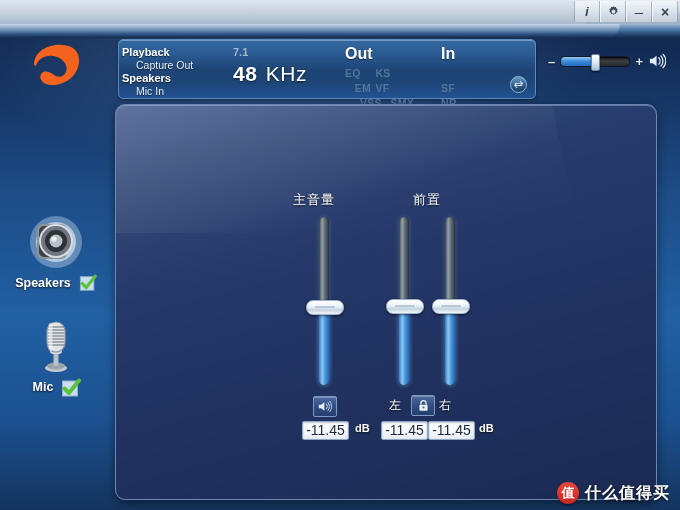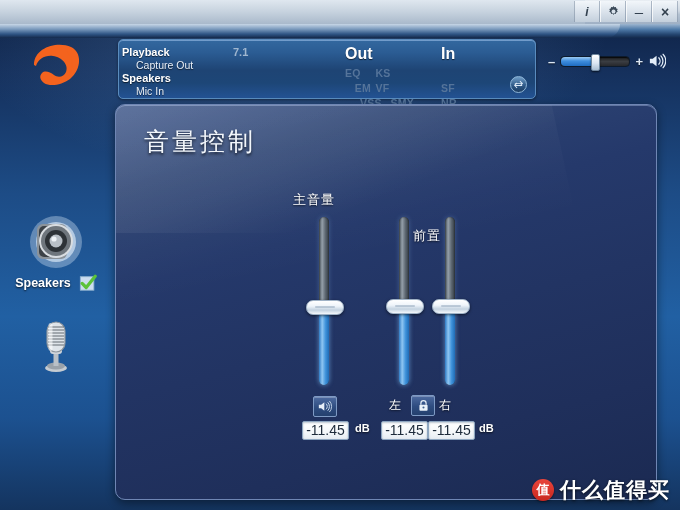--- a/index.html
+++ b/index.html
@@ -188,21 +188,21 @@
     position:absolute;right:10px;bottom:6px;display:flex;align-items:center;gap:6px;
   }
   .wm-logo{
     width:22px;height:22px;border-radius:50%;
     background:linear-gradient(180deg,#e8453c 0%,#c9261d 100%);
     color:#fff;font-size:13px;font-weight:bold;display:flex;align-items:center;justify-content:center;
     font-family:"DejaVu Sans","Liberation Sans",sans-serif;
     box-shadow:0 1px 2px rgba(0,0,0,0.5);
   }
   .wm-text{
-    color:#ffffff;font-size:21px;font-weight:bold;letter-spacing:1px;
+    color:#ffffff;font-size:16px;font-weight:bold;letter-spacing:1px;
     font-family:"DejaVu Sans","Liberation Sans",sans-serif;
     text-shadow:0 1px 3px rgba(0,0,0,0.75);
   }
 </style>
 </head>
 <body>
 
 <div class="app">
 
   <div class="titlebar">
@@ -241,20 +241,24 @@
   <div class="infopanel">
     <div class="ip-col" style="left:3px;top:6px;">
       <div class="ip-label">Playback</div>
       <div class="ip-sub">Capture Out</div>
       <div class="ip-label">Speakers</div>
       <div class="ip-sub">Mic In</div>
     </div>
 
     <div class="ip-col" style="left:114px;top:6px;">
       <div class="ip-rate-small">7.1</div>
+      <div style="margin-top:4px;white-space:nowrap;">
+        <span class="ip-rate-big">48</span>
+        <span class="ip-rate-big" style="font-weight:normal;margin-left:4px;">KHz</span>
+      </div>
     </div>
 
     <div class="ip-col" style="left:226px;top:5px;">
       <div class="ip-head">Out</div>
       <div class="ip-row" style="margin-top:2px;">
         <span class="ip-chip" style="width:26px;">EQ</span>
         <span class="ip-chip">KS</span>
       </div>
       <div class="ip-row">
         <span class="ip-chip" style="width:26px;text-align:right;">EM</span>
@@ -339,27 +343,35 @@
           <line x1="17" y1="12" x2="33" y2="12"></line>
           <line x1="17" y1="15" x2="33" y2="15"></line>
           <line x1="17" y1="18" x2="33" y2="18"></line>
           <line x1="17" y1="21" x2="33" y2="21"></line>
           <line x1="17" y1="24" x2="33" y2="24"></line>
           <line x1="17" y1="27" x2="33" y2="27"></line>
         </g>
         <rect x="17.5" y="5" width="4" height="28" rx="2" fill="rgba(255,255,255,0.55)"></rect>
       </svg>
     </div>
+    <div class="dev-row">
+      <span class="dev-name">Mic</span>
+      <span class="dev-check">
+        <svg width="20" height="20" viewBox="0 0 20 20" aria-hidden="true">
+          <rect x="1.5" y="3" width="15" height="15" fill="rgba(235,245,255,0.85)" stroke="#8fb2d0" stroke-width="1"></rect>
+          <path d="M3.5 10.5l4.5 4.5L18 2.5" stroke="#5cc23a" stroke-width="4" fill="none" stroke-linecap="round" stroke-linejoin="round"></path>
+        </svg>
+      </span>
+    </div>
   </div>
 
   <div class="mainpanel">
     <div class="mp-gloss"></div>
     <div class="mp-gloss2"></div>
 
-    <div class="mp-title">音量控制</div>
 
     <div class="slider-group grp-master">
       <div class="grp-title" style="left:-18px;">主音量</div>
 
       <div class="vslider" style="left:8px;top:26px;">
         <div class="vfill" style="top:89px;bottom:0;"></div>
         <div class="vthumb" style="top:83px;"></div>
       </div>
 
       <div class="ctrl-icon-btn" style="left:2px;top:205px;">
@@ -369,21 +381,21 @@
           <path d="M12 2.8a6.8 6.8 0 010 9.4" stroke="#c9d9ea" stroke-width="1.2" fill="none" stroke-linecap="round"></path>
           <path d="M14 1.2a9.2 9.2 0 010 12.6" stroke="#c9d9ea" stroke-width="1.1" fill="none" stroke-linecap="round"></path>
         </svg>
       </div>
 
       <div class="valbox" style="left:-9px;top:230px;">-11.45</div>
       <div class="unit" style="left:44px;top:231px;">dB</div>
     </div>
 
     <div class="slider-group grp-front">
-      <div class="grp-title" style="left:22px;margin-top:36px;">前置</div>
+      <div class="grp-title" style="left:22px;">前置</div>
 
       <div class="vslider" style="left:8px;top:26px;">
         <div class="vfill" style="top:88px;bottom:0;"></div>
         <div class="vthumb" style="top:82px;"></div>
       </div>
 
       <div class="vslider" style="left:54px;top:26px;">
         <div class="vfill" style="top:88px;bottom:0;"></div>
         <div class="vthumb" style="top:82px;"></div>
       </div>

